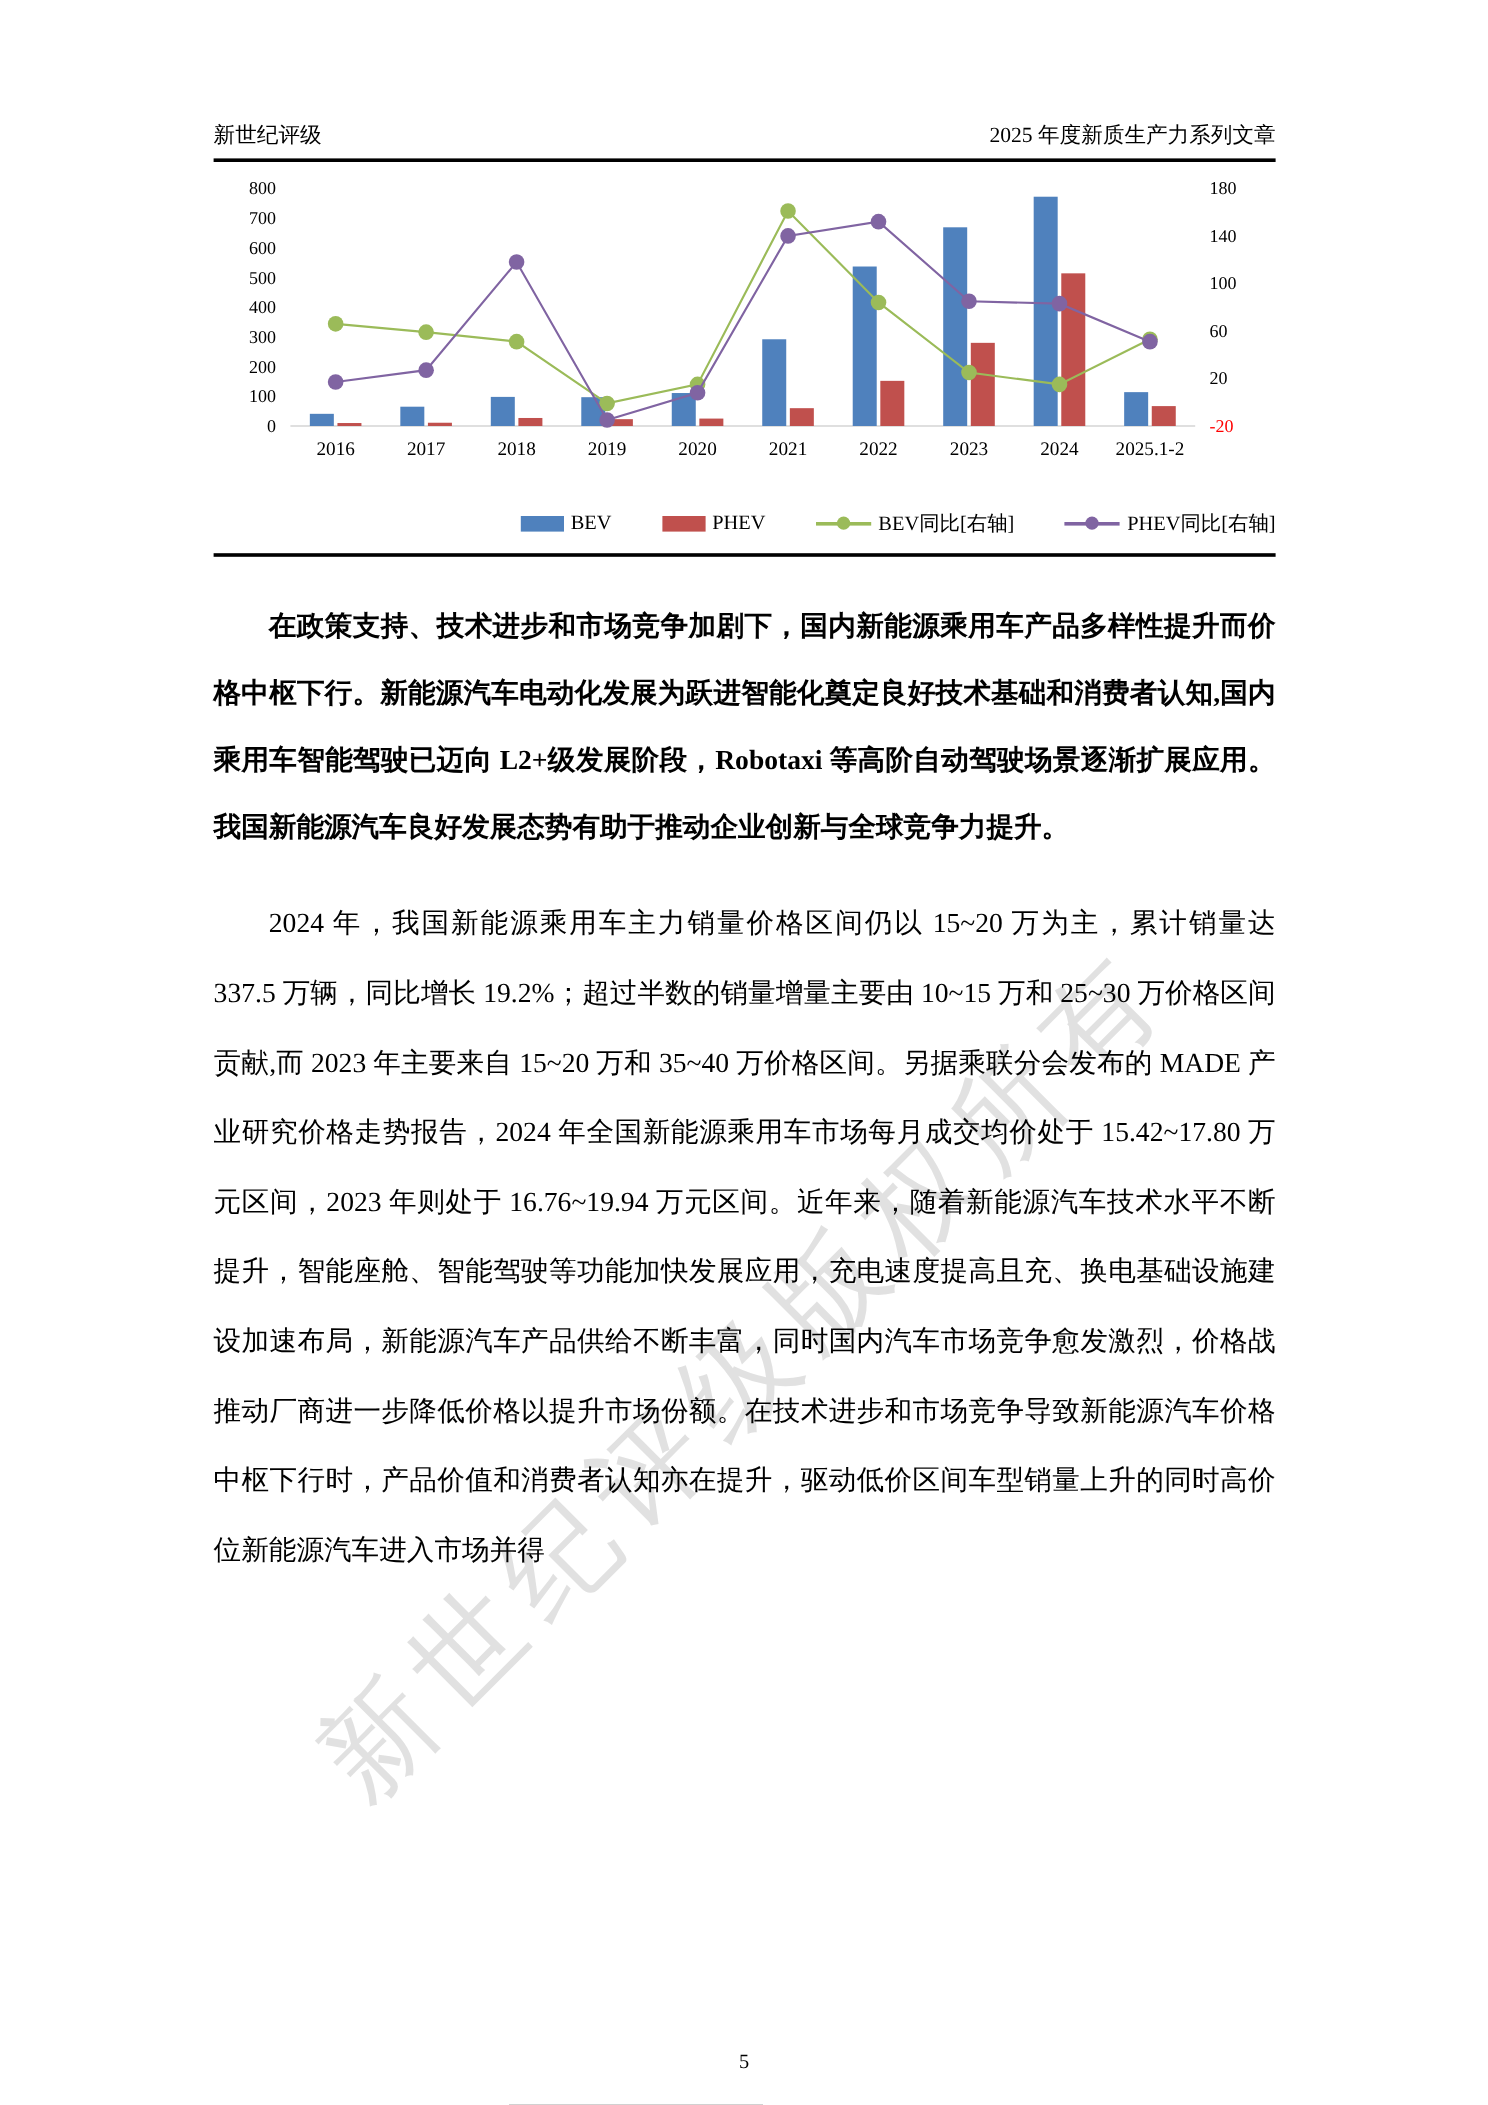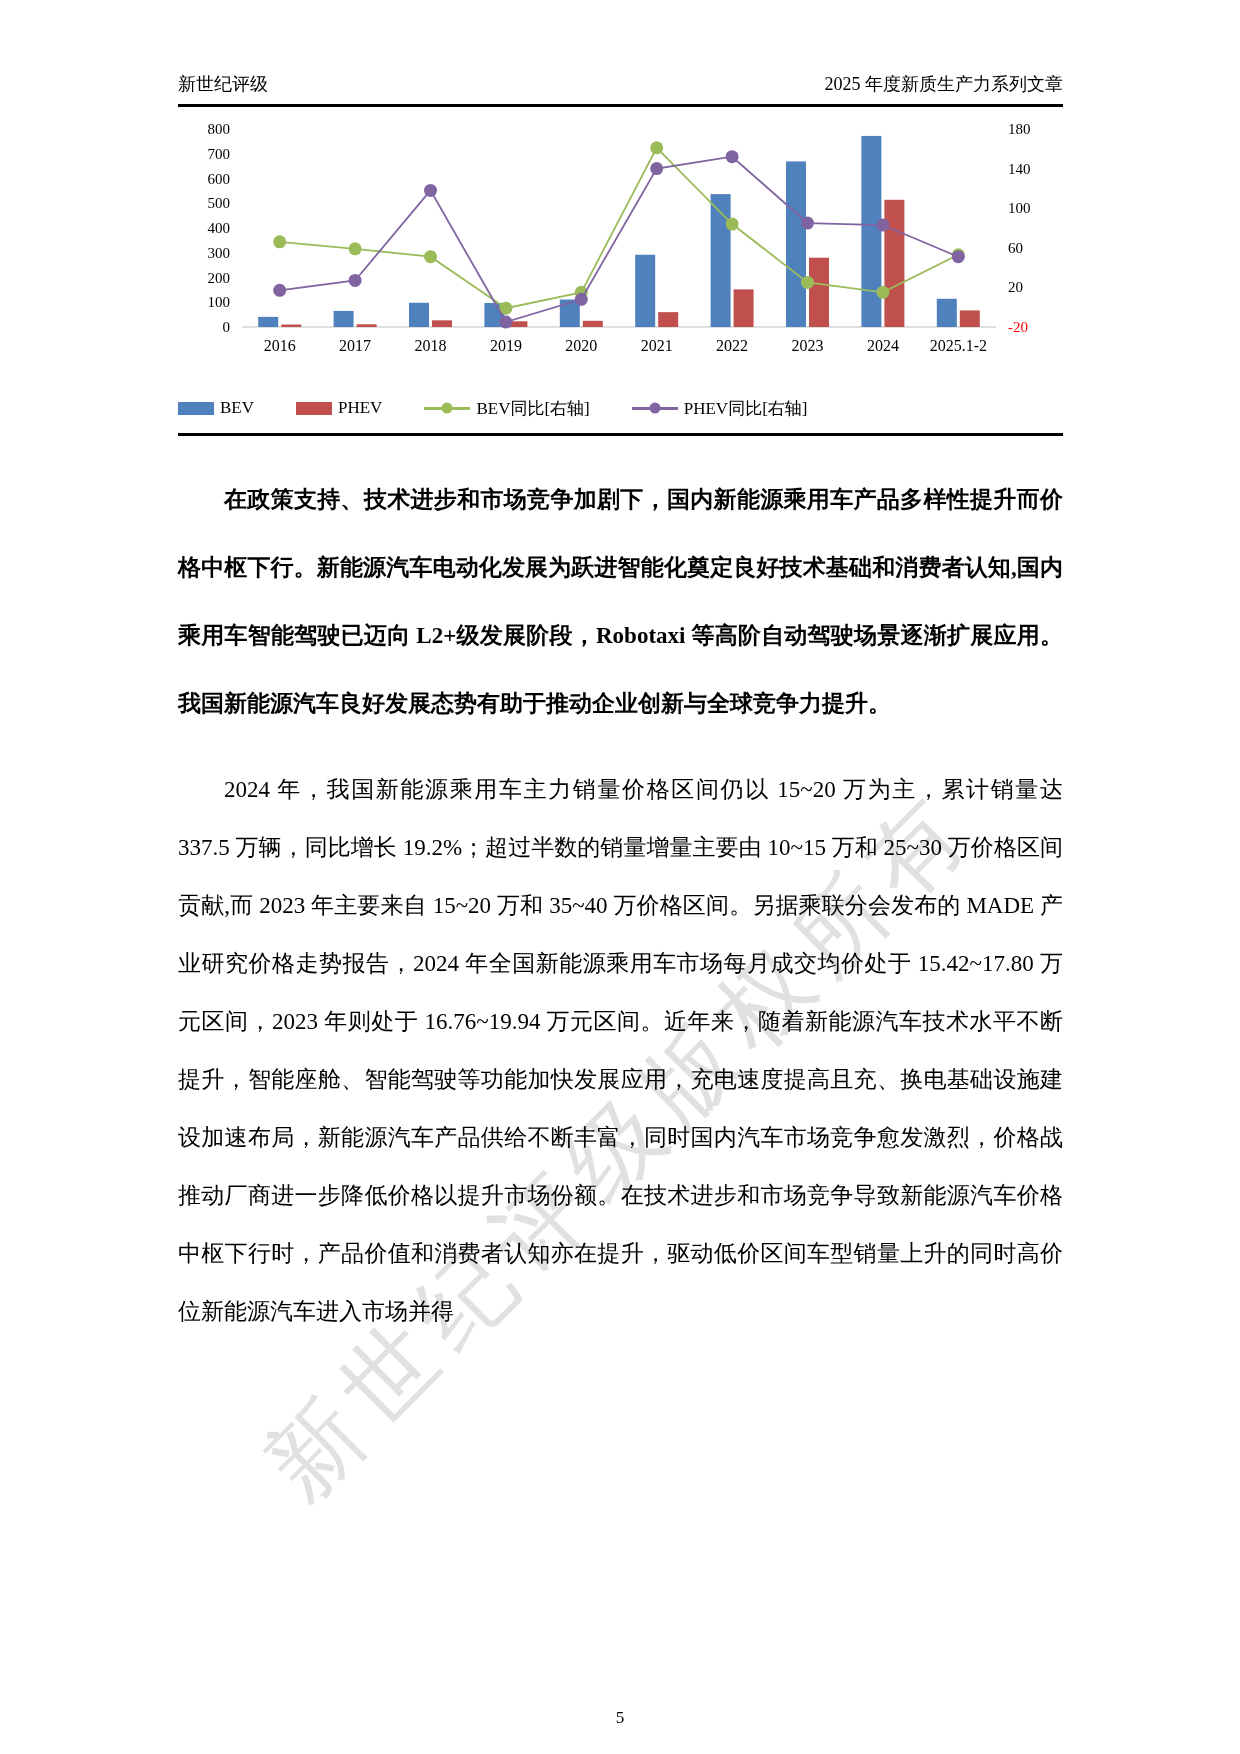--- a/index.html
+++ b/index.html
@@ -19,26 +19,27 @@
     font-size:92px;letter-spacing:14px;white-space:nowrap;
     color:rgba(120,120,120,0.22);
     pointer-events:none;user-select:none;
   }
   
   .header{
     display:flex;justify-content:space-between;align-items:flex-end;
     padding-top:72px;padding-bottom:8px;
     border-bottom:3px solid #000;
     font-size:18px;
+    margin-top:28px;
   }
   
   .figure{border-bottom:3px solid #000;padding-top:6px;padding-bottom:12px;}
   .chart-svg{display:block;width:885px;height:272px;}
   .legend{
-    display:flex;justify-content:flex-start;align-items:center;
+    display:flex;justify-content:flex-end;align-items:center;
     gap:42px;margin-top:10px;height:26px;font-size:17px;
   }
   .legend-item{display:flex;align-items:center;gap:6px;}
   .swatch-bar{width:36px;height:13px;display:inline-block;}
   .swatch-line{position:relative;width:46px;height:3px;display:inline-block;}
   .swatch-line .dot{
     position:absolute;left:50%;top:50%;width:11px;height:11px;border-radius:50%;
     transform:translate(-50%,-50%);
   }
   .fig-note{font-size:16px;margin-top:14px;}
@@ -46,21 +47,21 @@
     text-align:center;font-size:20px;margin-top:34px;
   }
   
   .para{
     text-align:justify;
     text-indent:2em;
   }
   .para-bold{
     margin-top:30px;
     font-weight:bold;
-    font-size:23px;line-height:68px;
+    font-size:23px;line-height:56px;
   }
   .para-body{
     margin-top:22px;
     font-size:23px;line-height:58px;
   }
   .page-number{
     position:absolute;left:0;bottom:26px;width:100%;
     text-align:center;font-size:17px;z-index:1;
   }
 </style>

